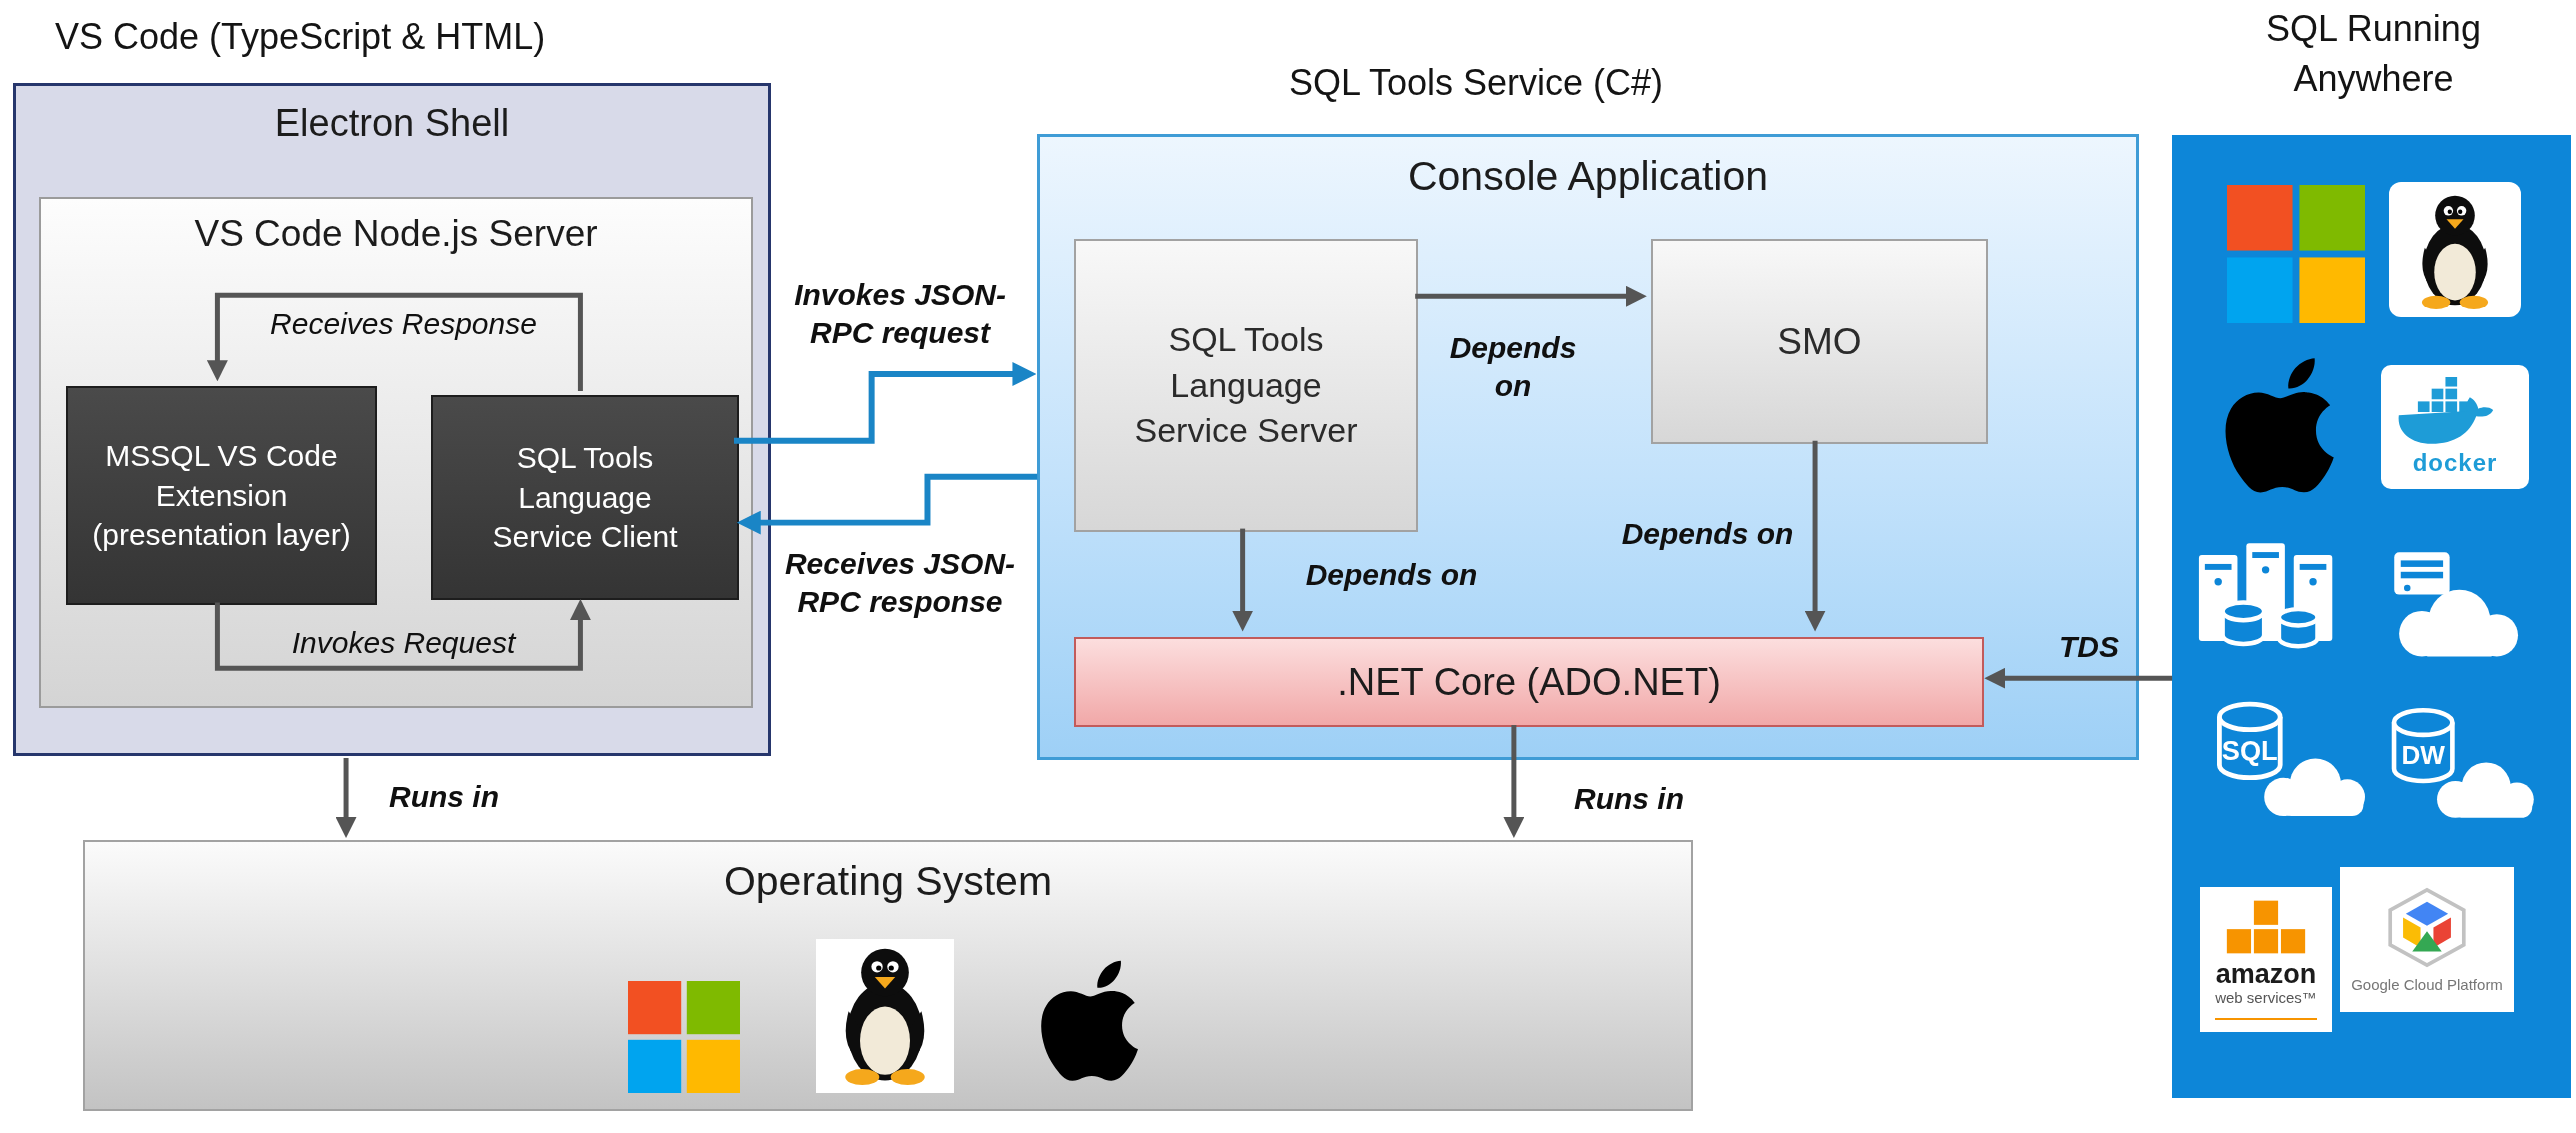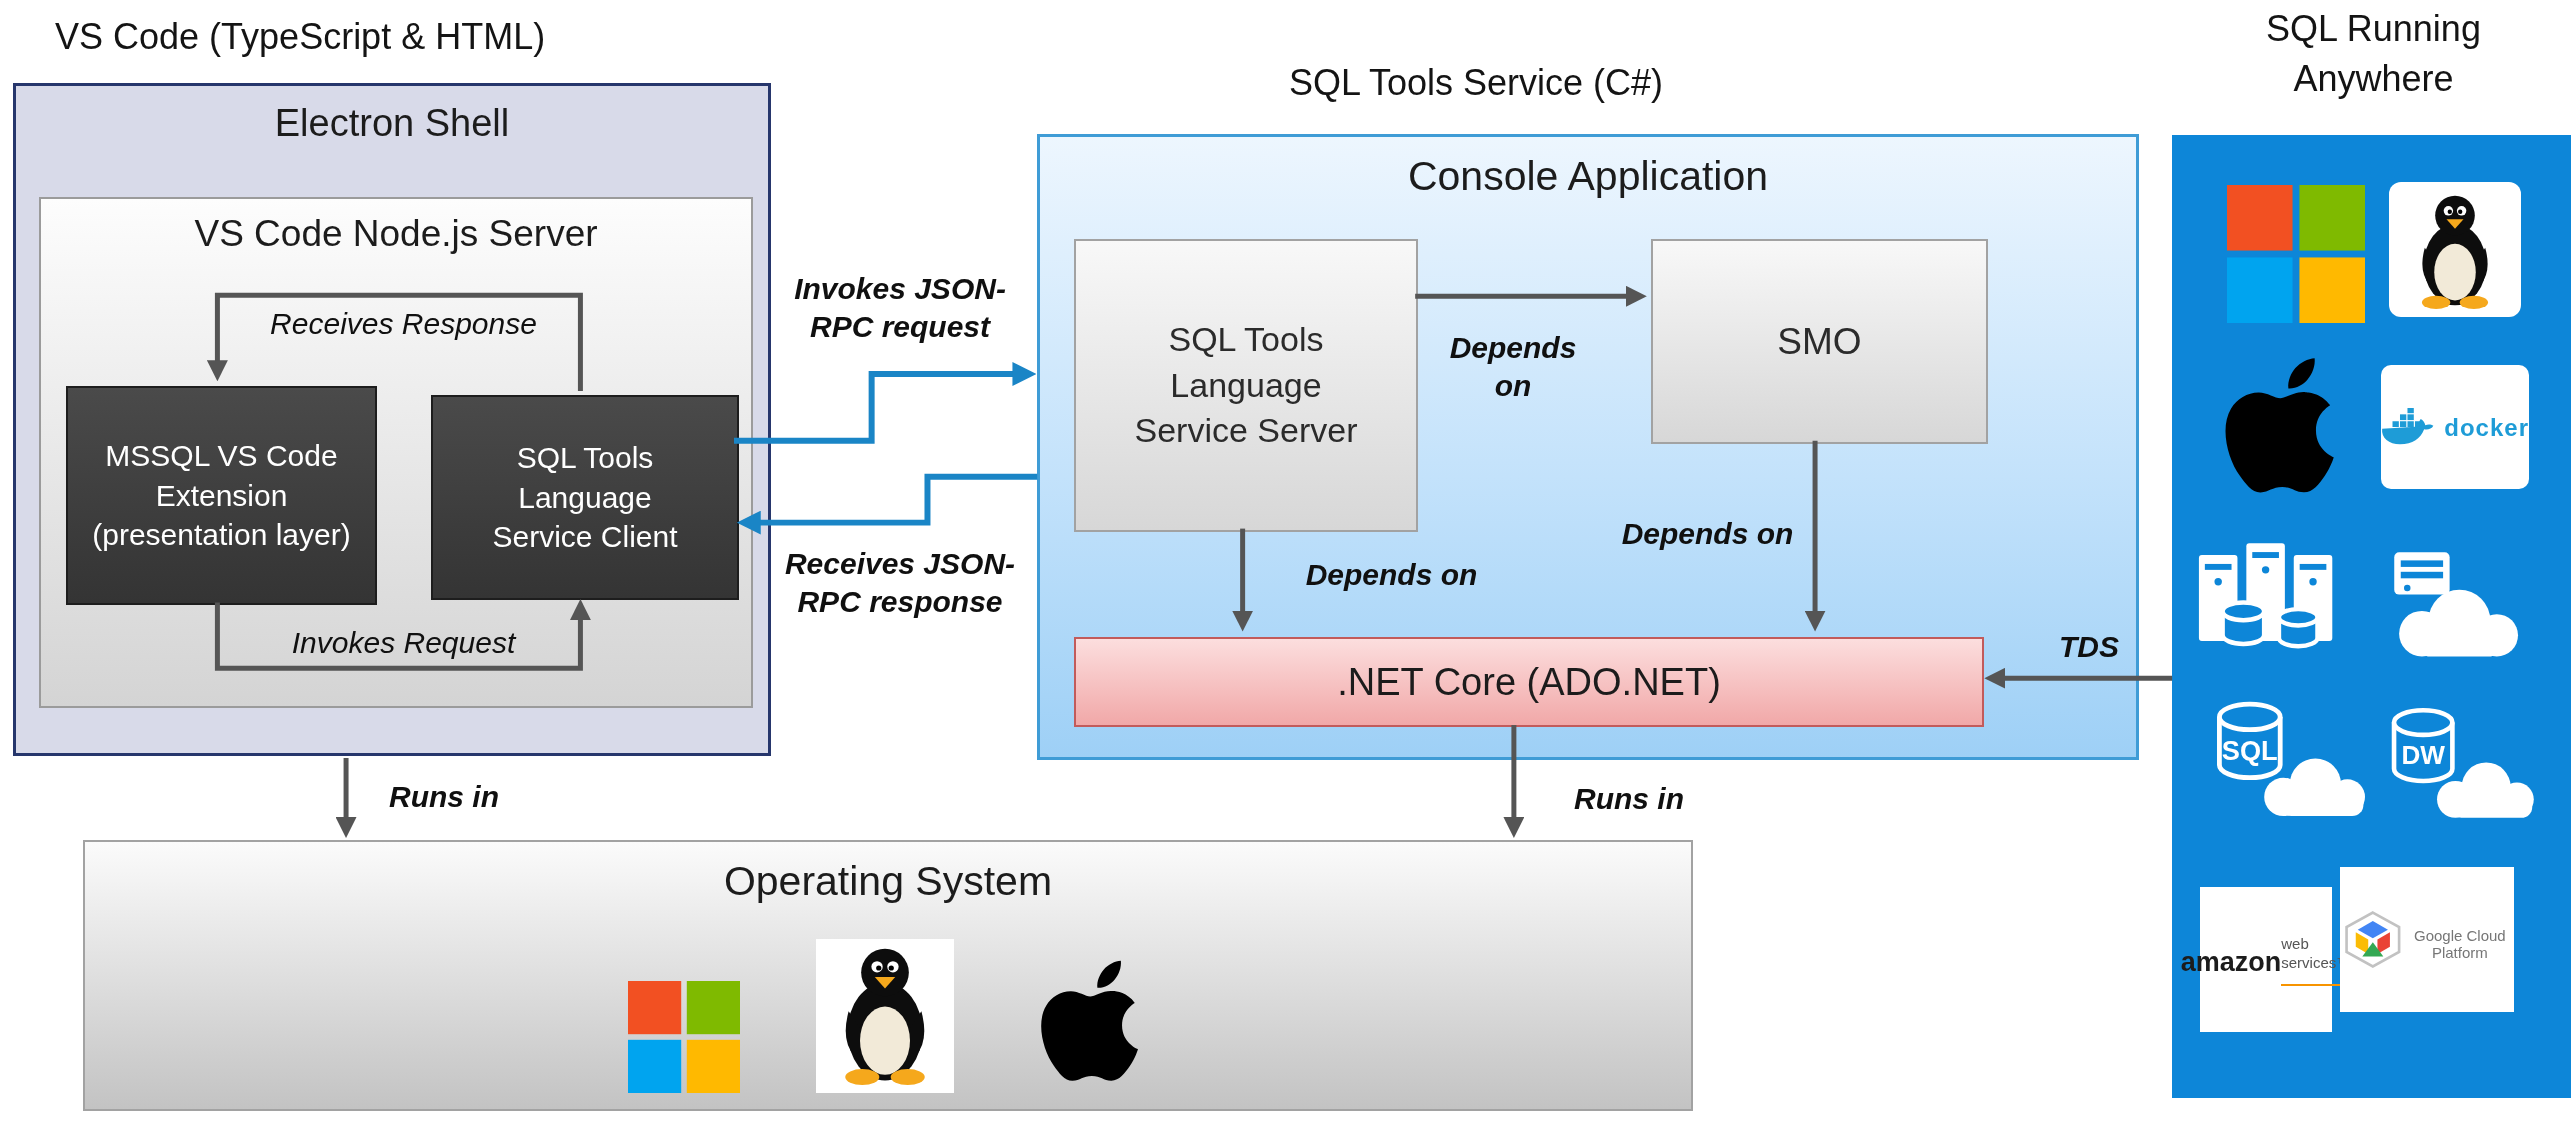--- a/index.html
+++ b/index.html
@@ -21,21 +21,21 @@
   .server{left:34px;top:102px;width:344px;height:293px;font-size:34px;padding:0 40px;line-height:1.35}
   .smo{left:611px;top:102px;width:337px;height:205px;font-size:37px}
   .netcore{left:34px;top:500px;width:910px;height:90px;background:linear-gradient(#fcdede,#f1a8a8);border:2px solid #c25b5b;display:flex;align-items:center;justify-content:center;font-size:38px;color:#1c1c1c}
   .os{left:83px;top:840px;width:1610px;height:271px;background:linear-gradient(#fbfbfb,#c3c3c3);border:2px solid #a2a2a2}
   .os>.box-title{margin-top:16px;font-size:41px}
   .os-logos{display:flex;justify-content:center;align-items:flex-end;gap:76px;margin-top:34px}
   .os-tux-tile{background:#fff;padding:4px 10px}
   .panel{left:2172px;top:135px;width:399px;height:963px;background:#0d86d8}
   .label{position:absolute;font-style:italic;color:#101010;font-size:30px;font-weight:600;text-align:center;line-height:1.25}
   .label.light{font-weight:500}
-  .whitebox{position:absolute;background:#fff;display:flex;flex-direction:row;align-items:center;justify-content:center}
+  .whitebox{position:absolute;background:#fff;display:flex;flex-direction:column;align-items:center;justify-content:center}
   .docker-text{color:#1e9cd7;font-weight:bold;font-size:24px;margin-top:2px;letter-spacing:1px}
   .aws-text1{font-size:27px;font-weight:bold;color:#1c1c1c;line-height:1;margin-top:6px}
   .aws-text2{font-size:15px;color:#555;border-bottom:2px solid #f79400;padding-bottom:11px;line-height:1.3}
   .gcp-text{font-size:15px;color:#767676;margin-top:8px;text-align:center}
   .arrow-layer{position:absolute;left:0;top:0;pointer-events:none}
 </style>
 </head>
 <body>
 
 <div class="canvas">
@@ -214,21 +214,21 @@
         <polygon points="76,33 76,55 57,66 57,44" fill="#ea4335"></polygon>
         <polygon points="24,33 24,55 43,66 43,44" fill="#fbbc05"></polygon>
         <polygon points="50,48 66,70 34,70" fill="#34a853"></polygon>
       </svg>
       <div class="gcp-text">Google Cloud Platform</div>
     </div>
   </div>
 
   <div class="label light" style="left:249px;top:305px;width:309px">Receives Response</div>
   <div class="label light" style="left:249px;top:624px;width:309px">Invokes Request</div>
-  <div class="label" style="left:773px;top:270px;width:254px">Invokes JSON-RPC request</div>
+  <div class="label" style="left:773px;top:276px;width:254px">Invokes JSON-RPC request</div>
   <div class="label" style="left:773px;top:545px;width:254px">Receives JSON-RPC response</div>
   <div class="label" style="left:1438px;top:329px;width:150px">Depends on</div>
   <div class="label" style="left:1277px;top:556px;width:229px">Depends on</div>
   <div class="label" style="left:1588px;top:515px;width:239px">Depends on</div>
   <div class="label" style="left:2024px;top:628px;width:130px">TDS</div>
   <div class="label" style="left:359px;top:778px;width:170px">Runs in</div>
   <div class="label" style="left:1544px;top:780px;width:170px">Runs in</div>
 
   <svg class="arrow-layer" width="2576" height="1134" viewBox="0 0 2583 1137">
     <defs>

